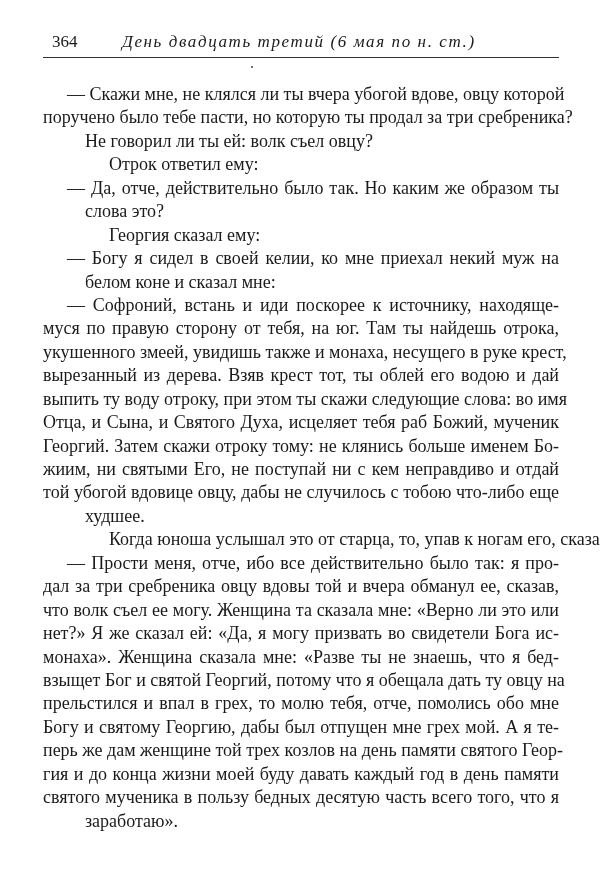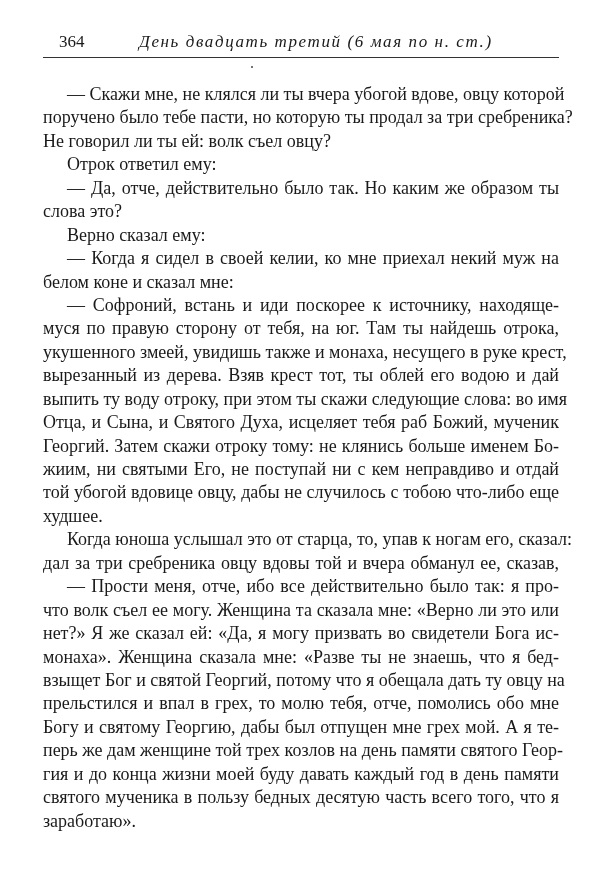--- a/index.html
+++ b/index.html
@@ -1,27 +1,27 @@
 <!DOCTYPE html>
 <html><head>
   <meta charset="utf-8">
   <style>
     html, body { margin: 0; padding: 0; background: #ffffff; }
     body { width: 600px; height: 875px; position: relative; overflow: hidden; color: #1a1a1a; }
     .page { position: absolute; left: 43px; top: 0; width: 516px; height: 875px; }
     .header { position: absolute; top: 32px; left: 0; width: 516px; height: 22px;
       font-family: "Liberation Serif", serif; font-size: 17px; }
-    .page-num { position: absolute; left: 16px; top: 0; }
-    .running-title { position: absolute; left: 96px; top: 0; font-style: italic; letter-spacing: 1.6px; }
+    .page-num { position: absolute; left: 9px; top: 0; }
+    .running-title { position: absolute; left: 79px; top: 0; font-style: italic; letter-spacing: 1.6px; }
     .rule { position: absolute; top: 57px; left: 0; width: 516px; height: 0; border-top: 1.5px solid #333; }
     .dot { position: absolute; top: 66px; left: 208px; width: 2px; height: 2px; background: #444; border-radius: 1px; }
     .body-text { position: absolute; top: 83px; left: 0; width: 516px;
       font-family: "Liberation Serif", serif; font-size: 18px; line-height: 23.45px; }
     .line { display: block; white-space: nowrap; height: 23.45px; text-align: justify; text-align-last: justify; width: 516px; }
-    .line.last { text-align-last: left; }
+    .line.last { text-align-last: left; margin-left: 42px; }
     .line.indent { padding-left: 24px; width: 492px; }
     .para { display: block; }
   </style>
 </head>
 <body>
 
 <div class="page">
   <div class="header">
     <span class="page-num">364</span>
     <span class="running-title">День двадцать третий (6 мая по н. ст.)</span>
@@ -36,44 +36,44 @@
         <span class="line last">Не говорил ли ты ей: волк съел овцу?</span>
       </div>
       <div class="para">
         <span class="line indent last">Отрок ответил ему:</span>
       </div>
       <div class="para">
         <span class="line indent">— Да, отче, действительно было так. Но каким же образом ты</span>
         <span class="line last">слова это?</span>
       </div>
       <div class="para">
-        <span class="line indent last">Верно сказал ему:</span>
+        <span class="line indent last">Георгия сказал ему:</span>
       </div>
       <div class="para">
-        <span class="line indent">— Когда я сидел в своей келии, ко мне приехал некий муж на</span>
+        <span class="line indent">— Богу я сидел в своей келии, ко мне приехал некий муж на</span>
         <span class="line last">белом коне и сказал мне:</span>
       </div>
       <div class="para">
         <span class="line indent">— Софроний, встань и иди поскорее к источнику, находяще-</span>
         <span class="line">муся по правую сторону от тебя, на юг. Там ты найдешь отрока,</span>
         <span class="line">укушенного змеей, увидишь также и монаха, несущего в руке крест,</span>
         <span class="line">вырезанный из дерева. Взяв крест тот, ты облей его водою и дай</span>
         <span class="line">выпить ту воду отроку, при этом ты скажи следующие слова: во имя</span>
         <span class="line">Отца, и Сына, и Святого Духа, исцеляет тебя раб Божий, мученик</span>
         <span class="line">Георгий. Затем скажи отроку тому: не клянись больше именем Бо-</span>
         <span class="line">жиим, ни святыми Его, не поступай ни с кем неправдиво и отдай</span>
         <span class="line">той убогой вдовице овцу, дабы не случилось с тобою что-либо еще</span>
         <span class="line last">худшее.</span>
       </div>
       <div class="para">
         <span class="line indent last">Когда юноша услышал это от старца, то, упав к ногам его, сказал:</span>
       </div>
       <div class="para">
+        <span class="line indent">— Прости меня, отче, ибо все действительно было так: я про-</span>
         <span class="line">дал за три сребреника овцу вдовы той и вчера обманул ее, сказав,</span>
-        <span class="line indent">— Прости меня, отче, ибо все действительно было так: я про-</span>
         <span class="line">что волк съел ее могу. Женщина та сказала мне: «Верно ли это или</span>
         <span class="line">нет?» Я же сказал ей: «Да, я могу призвать во свидетели Бога ис-</span>
         <span class="line">монаха». Женщина сказала мне: «Разве ты не знаешь, что я бед-</span>
         <span class="line">взыщет Бог и святой Георгий, потому что я обещала дать ту овцу на</span>
         <span class="line">прельстился и впал в грех, то молю тебя, отче, помолись обо мне</span>
         <span class="line">Богу и святому Георгию, дабы был отпущен мне грех мой. А я те-</span>
         <span class="line">перь же дам женщине той трех козлов на день памяти святого Геор-</span>
         <span class="line">гия и до конца жизни моей буду давать каждый год в день памяти</span>
         <span class="line">святого мученика в пользу бедных десятую часть всего того, что я</span>
         <span class="line last">заработаю».</span>

